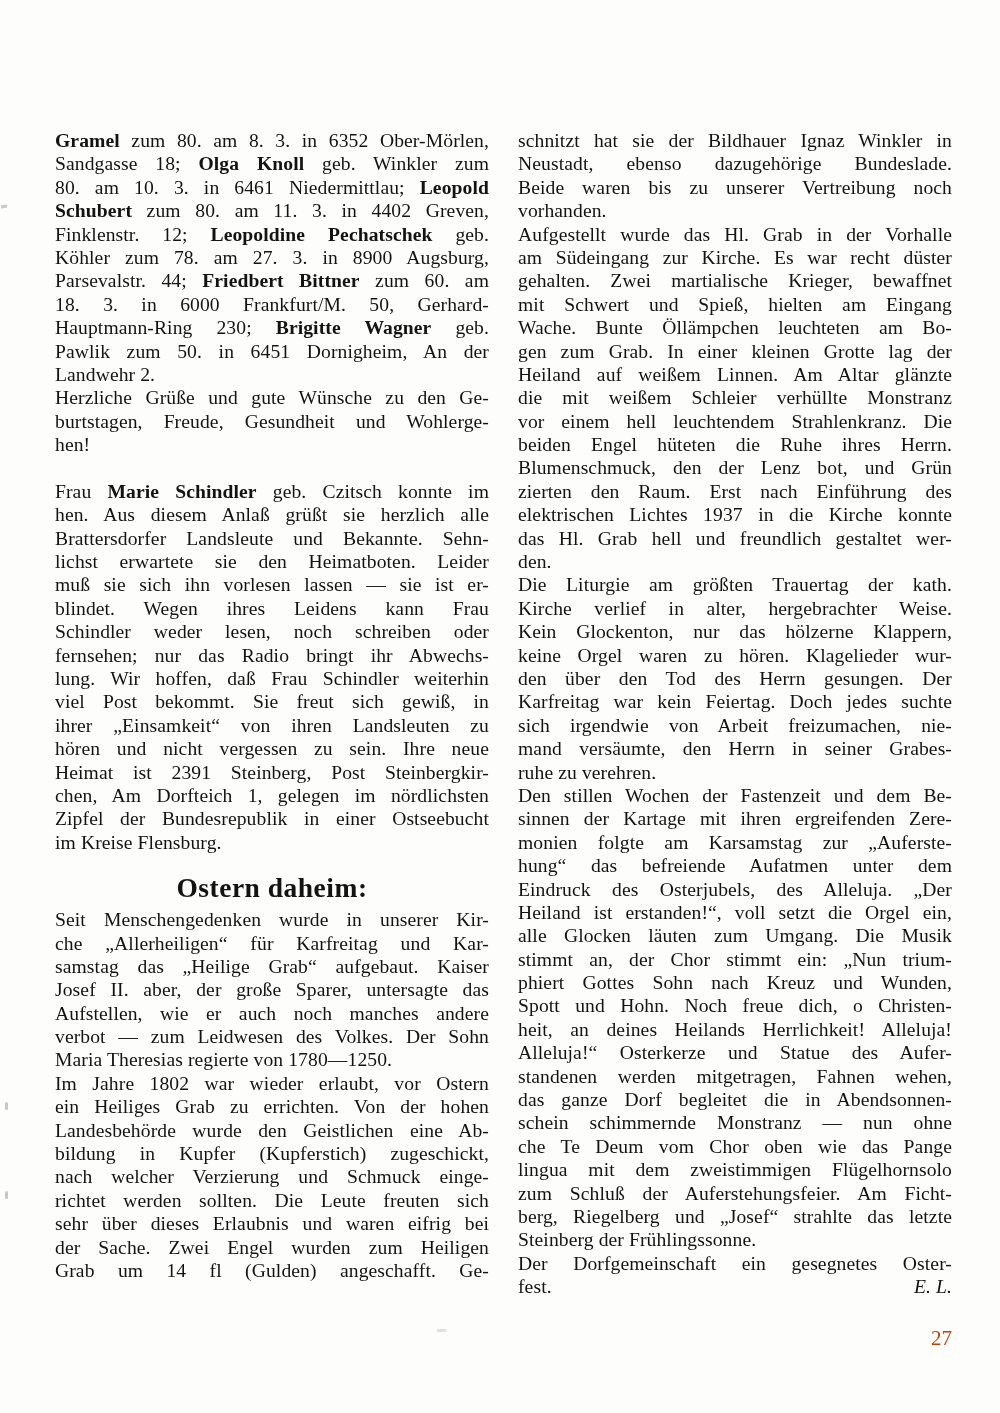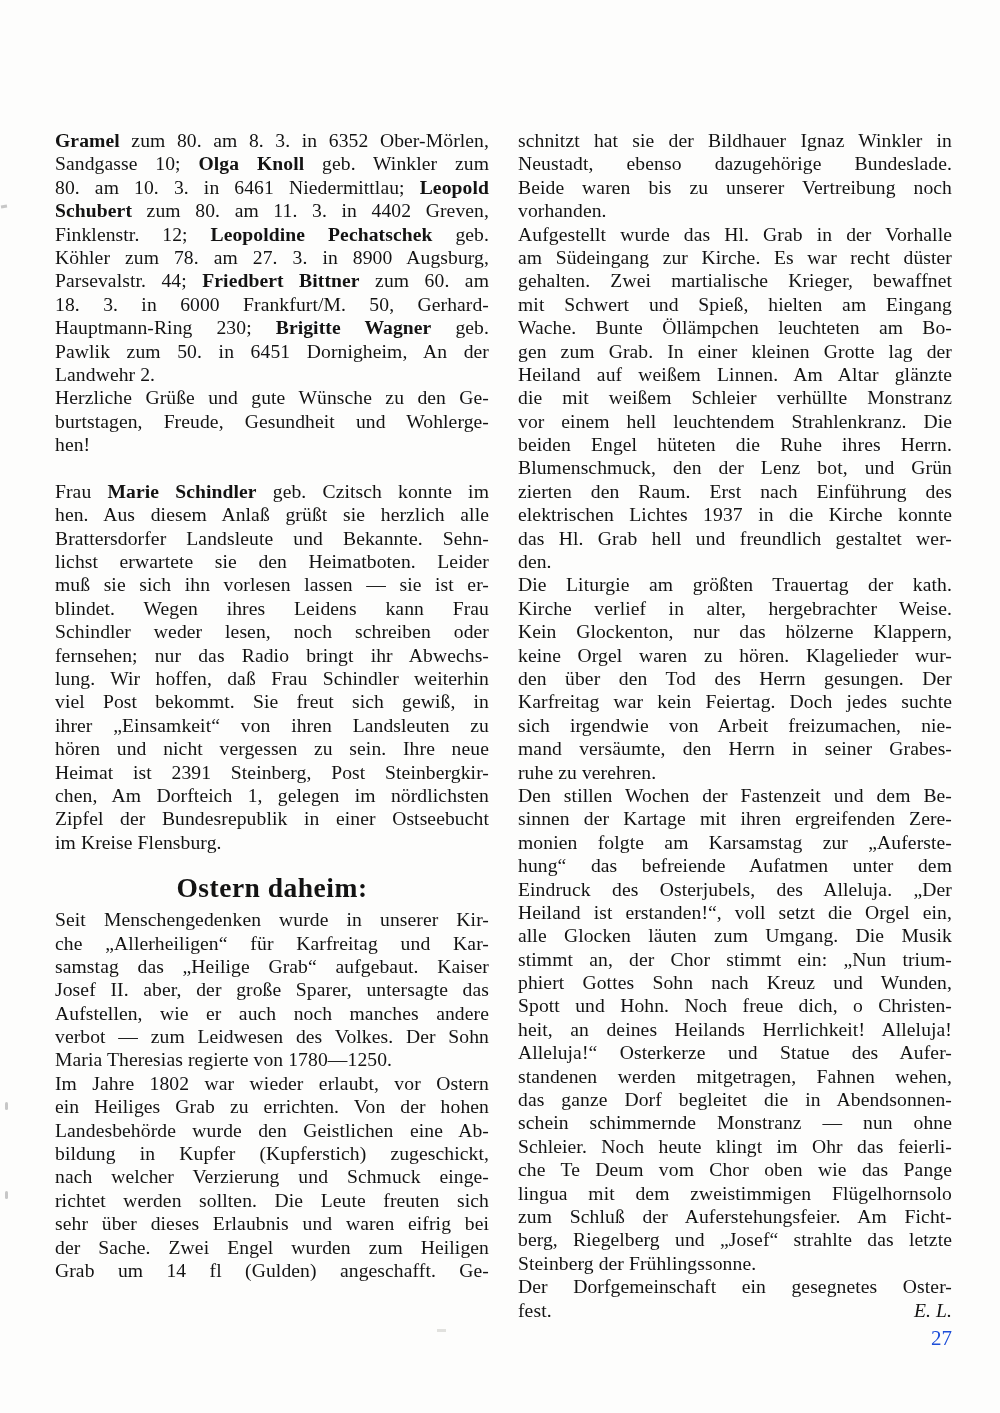--- a/index.html
+++ b/index.html
@@ -28,36 +28,36 @@
   .it{font-style:italic;}
   .gap{height:23.4px;}
   .heading{
     height:40px;line-height:40px;
     margin-top:14px;
     text-align:center;font-weight:bold;font-size:27.5px;
     letter-spacing:0.5px;
   }
   .page-number{
     position:absolute;top:1326px;right:48px;
-    font-size:21px;color:#1d4ed8;
+    font-size:21px;color:#c2410c;
   }
   
   .mark{position:absolute;background:#9a9a9a;opacity:.55;}
   #mark-1{left:1px;top:205px;width:6px;height:3px;transform:rotate(-8deg);}
   #mark-2{left:5px;top:1102px;width:3px;height:8px;border-radius:2px;}
   #mark-3{left:5px;top:1191px;width:3px;height:8px;border-radius:2px;}
   #mark-4{left:437px;top:1329px;width:9px;height:3px;background:#d9d9d6;opacity:.8;}
 </style>
 </head>
 <body>
 
 <div class="page">
   <div class="col" id="col-left">
       <div class="line j"><span class="b">Gramel</span><span> zum 80. am 8. 3. in 6352 Ober-Mörlen,</span></div>
-      <div class="line j"><span>Sandgasse 10; </span><span class="b">Olga Knoll</span><span> geb. Winkler zum</span></div>
+      <div class="line j"><span>Sandgasse 18; </span><span class="b">Olga Knoll</span><span> geb. Winkler zum</span></div>
       <div class="line j"><span>80. am 10. 3. in 6461 Niedermittlau; </span><span class="b">Leopold</span></div>
       <div class="line j"><span class="b">Schubert</span><span> zum 80. am 11. 3. in 4402 Greven,</span></div>
       <div class="line j"><span>Finklenstr. 12; </span><span class="b">Leopoldine Pechatschek</span><span> geb.</span></div>
       <div class="line j"><span>Köhler zum 78. am 27. 3. in 8900 Augsburg,</span></div>
       <div class="line j"><span>Parsevalstr. 44; </span><span class="b">Friedbert Bittner</span><span> zum 60. am</span></div>
       <div class="line j"><span>18. 3. in 6000 Frankfurt/M. 50, Gerhard-</span></div>
       <div class="line j"><span>Hauptmann-Ring 230; </span><span class="b">Brigitte Wagner</span><span> geb.</span></div>
       <div class="line j"><span>Pawlik zum 50. in 6451 Dornigheim, An der</span></div>
       <div class="line l"><span>Landwehr 2.</span></div>
       <div class="line j"><span>Herzliche Grüße und gute Wünsche zu den Ge-</span></div>
@@ -135,21 +135,20 @@
       <div class="line j"><span>Heiland ist erstanden!“, voll setzt die Orgel ein,</span></div>
       <div class="line j"><span>alle Glocken läuten zum Umgang. Die Musik</span></div>
       <div class="line j"><span>stimmt an, der Chor stimmt ein: „Nun trium-</span></div>
       <div class="line j"><span>phiert Gottes Sohn nach Kreuz und Wunden,</span></div>
       <div class="line j"><span>Spott und Hohn. Noch freue dich, o Christen-</span></div>
       <div class="line j"><span>heit, an deines Heilands Herrlichkeit! Alleluja!</span></div>
       <div class="line j"><span>Alleluja!“ Osterkerze und Statue des Aufer-</span></div>
       <div class="line j"><span>standenen werden mitgetragen, Fahnen wehen,</span></div>
       <div class="line j"><span>das ganze Dorf begleitet die in Abendsonnen-</span></div>
       <div class="line j"><span>schein schimmernde Monstranz — nun ohne</span></div>
-      <div class="line j"><span>Schleier. Noch heute klingt im Ohr das feierli-</span></div>
       <div class="line j"><span>che Te Deum vom Chor oben wie das Pange</span></div>
       <div class="line j"><span>lingua mit dem zweistimmigen Flügelhornsolo</span></div>
       <div class="line j"><span>zum Schluß der Auferstehungsfeier. Am Ficht-</span></div>
       <div class="line j"><span>berg, Riegelberg und „Josef“ strahlte das letzte</span></div>
       <div class="line l"><span>Steinberg der Frühlingssonne.</span></div>
       <div class="line j"><span>Der Dorfgemeinschaft ein gesegnetes Oster-</span></div>
       <div class="line split">
         <span>fest.</span>
         <span class="it">E. L.</span>
       </div>

